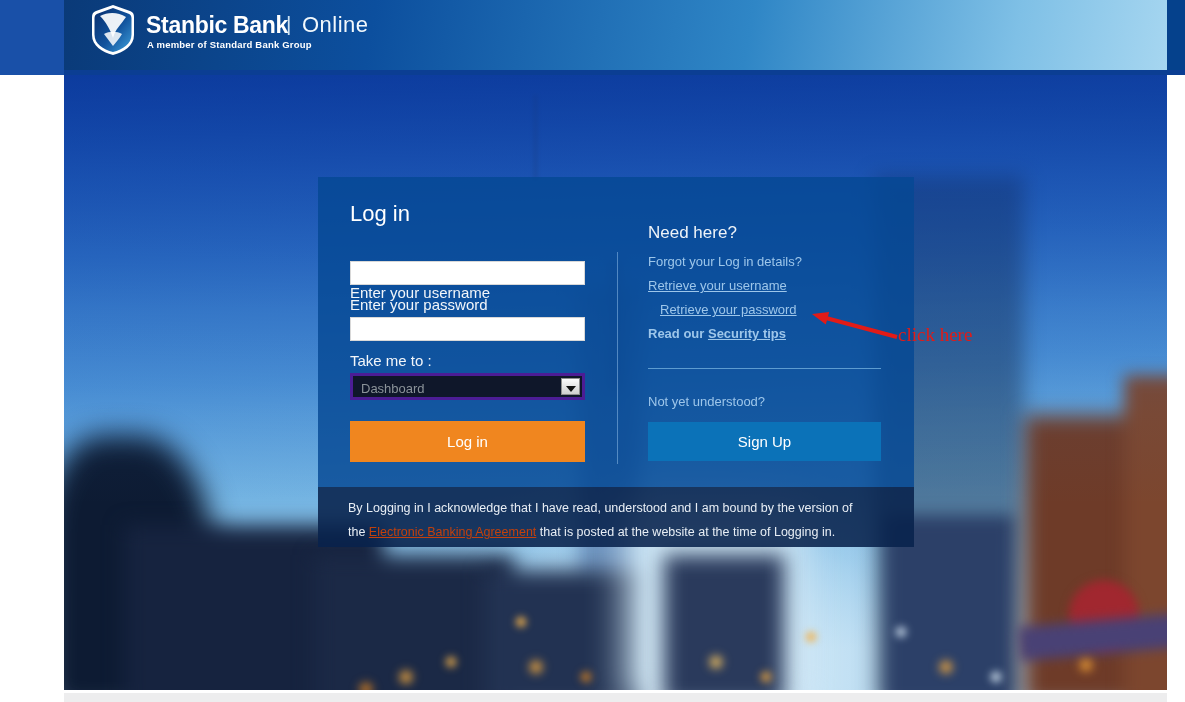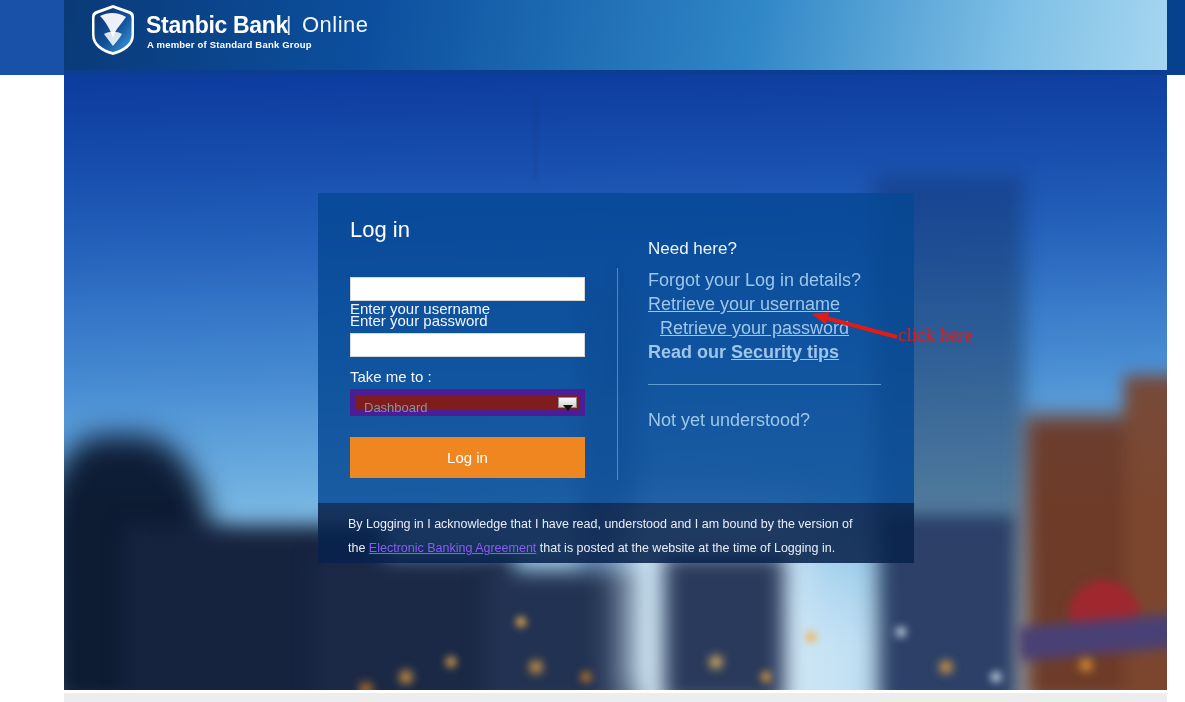--- a/index.html
+++ b/index.html
@@ -45,48 +45,48 @@
   .awning{left:955px;top:545px;width:165px;height:34px;background:#494175;filter:blur(6px);transform:rotate(-5deg);}
   .lights{left:0;top:0;width:4px;height:4px;border-radius:50%;filter:blur(2px);background:transparent;
     box-shadow:340px 600px 8px 4px #eda63f,385px 585px 7px 3px #f3b24c,300px 612px 8px 4px #d27f22,
       455px 545px 6px 3px #f3b24c,470px 590px 8px 4px #eda63f,520px 600px 7px 3px #d27f22,
       650px 585px 8px 4px #f0c060,700px 600px 7px 3px #eda63f,745px 560px 6px 3px #f3b24c,
       835px 555px 7px 3px #cfe0f0,880px 590px 8px 4px #eda63f,930px 600px 7px 3px #d8e8f4,1020px 588px 8px 4px #e89a35;}
   .hero .haze{position:absolute;left:0;top:0;width:100%;height:100%;
     background:linear-gradient(to bottom,rgba(12,58,156,0.62) 0%,rgba(18,68,168,0.42) 16%,rgba(35,95,185,0.18) 38%,rgba(60,130,205,0.05) 55%,rgba(60,130,205,0) 70%);}
   .bottom-strip{position:absolute;left:64px;top:693px;width:1103px;height:9px;background:#ededee;}
   
-  .panel{position:absolute;left:318px;top:193px;width:644px;}
+  .panel{position:absolute;left:318px;top:177px;width:644px;}
   .panel-main{position:relative;width:596px;height:310px;background:rgba(5,72,148,0.82);}
   .panel-footer{position:relative;width:596px;height:60px;background:rgba(8,34,76,0.88);
     color:#e8eef5;font-size:12.5px;padding:9px 30px 0 30px;line-height:24px;}
   .login-title{position:absolute;left:32px;top:24px;color:#ffffff;font-size:22px;}
   .f-label{position:absolute;left:32px;color:#f2f6fa;font-size:15px;}
   .lbl-user{top:63px;margin-top:44px;} .lbl-pass{top:119px;} .lbl-dest{top:175px;}
   .f-input{position:absolute;left:32px;width:235px;height:24px;border:1px solid #d8d8d8;background:#ffffff;
     padding:0 6px;font-size:13px;color:#333;font-family:"Liberation Sans",sans-serif;}
   .inp-user{top:84px;} .inp-pass{top:140px;}
-  .select{position:absolute;left:32px;top:196px;width:235px;height:27px;background:#7f1d1d;
-    border:6px solid #4c1d95;cursor:pointer;text-decoration:underline;}
+  .select{position:absolute;left:32px;top:196px;width:235px;height:27px;background:#0f172a;
+    border:3px solid #4c1d95;cursor:pointer;text-decoration:underline;}
   .select .sel-text{position:absolute;left:8px;top:5px;font-size:13px;color:#8b9399;}
   .select .sel-btn{position:absolute;right:2px;top:2px;bottom:2px;width:19px;
     background:linear-gradient(#fbfbfb,#cfcfcf);border:1px solid #8e8e8e;}
   .select .sel-arrow{position:absolute;left:4px;top:7px;width:0;height:0;
     border-left:5px solid transparent;border-right:5px solid transparent;border-top:6px solid #111;}
   .btn{position:absolute;border:none;color:#ffffff;font-size:15px;text-align:center;cursor:pointer;
     font-family:"Liberation Sans",sans-serif;}
   .btn-login{left:32px;top:244px;width:235px;height:41px;background:#f0861f;line-height:41px;}
   .btn-signup{left:330px;top:245px;width:233px;height:39px;background:#0b72b8;line-height:39px;}
   .vdivider{position:absolute;left:299px;top:75px;width:1px;height:212px;background:rgba(140,185,230,0.55);}
   .help-title{position:absolute;left:330px;top:46px;color:#eef3f8;font-size:17px;}
-  .help-item{position:absolute;left:330px;color:#9dc6ea;font-size:18px;}
+  .help-item{position:absolute;left:330px;color:#9dc6ea;font-size:13px;}
   .hi-forgot{top:77px;} .hi-user{top:101px;} .hi-pass{top:125px;margin-left:12px;} .hi-read{top:149px;font-weight:bold;} .hi-notreg{top:217px;}
   .help-item a, a.help-item{color:#9dc6ea;text-decoration:underline;}
   .hdivider{position:absolute;left:330px;top:191px;width:233px;height:1px;background:#5d9cd0;}
-  .foot-link{color:#8b5cf6;text-decoration:underline;}
+  .foot-link{color:#c2410c;text-decoration:underline;}
   
   .anno-arrow{position:absolute;left:796px;top:304px;width:112px;height:42px;}
   .anno-text{position:absolute;left:898px;top:324px;color:#e21b17;font-size:19px;
     font-family:"Liberation Serif",serif;}
 </style>
 </head>
 <body>
 
 <div class="page">
 
@@ -157,20 +157,21 @@
 
       <div class="vdivider"></div>
 
       <div class="help-title">Need here?</div>
       <div class="help-item hi-forgot">Forgot your Log in details?</div>
       <a class="help-item hi-user" href="#">Retrieve your username</a>
       <a class="help-item hi-pass" href="#">Retrieve your password</a>
       <div class="help-item hi-read"><span>Read our </span><a href="#">Security tips</a></div>
       <div class="hdivider"></div>
       <div class="help-item hi-notreg">Not yet understood?</div>
+      <div class="btn btn-signup">Sign Up</div>
     </div>
 
     <div class="panel-footer">
       <div>By Logging in I acknowledge that I have read, understood and I am bound by the version of</div>
       <div><span>the </span><a href="#" class="foot-link">Electronic Banking Agreement</a><span> that is posted at the website at the time of Logging in.</span></div>
     </div>
   </div>
 
   <svg class="anno-arrow" viewBox="0 0 112 42">
     <line x1="101" y1="33" x2="30" y2="14" stroke="#e21b17" stroke-width="4"></line>

